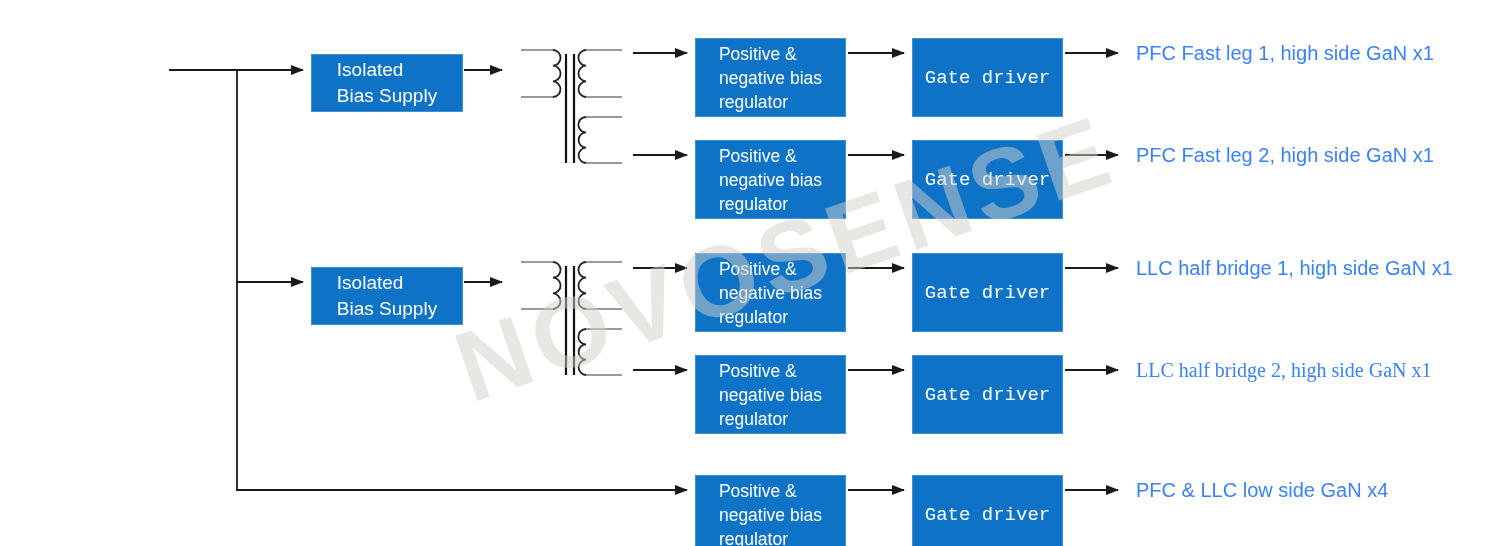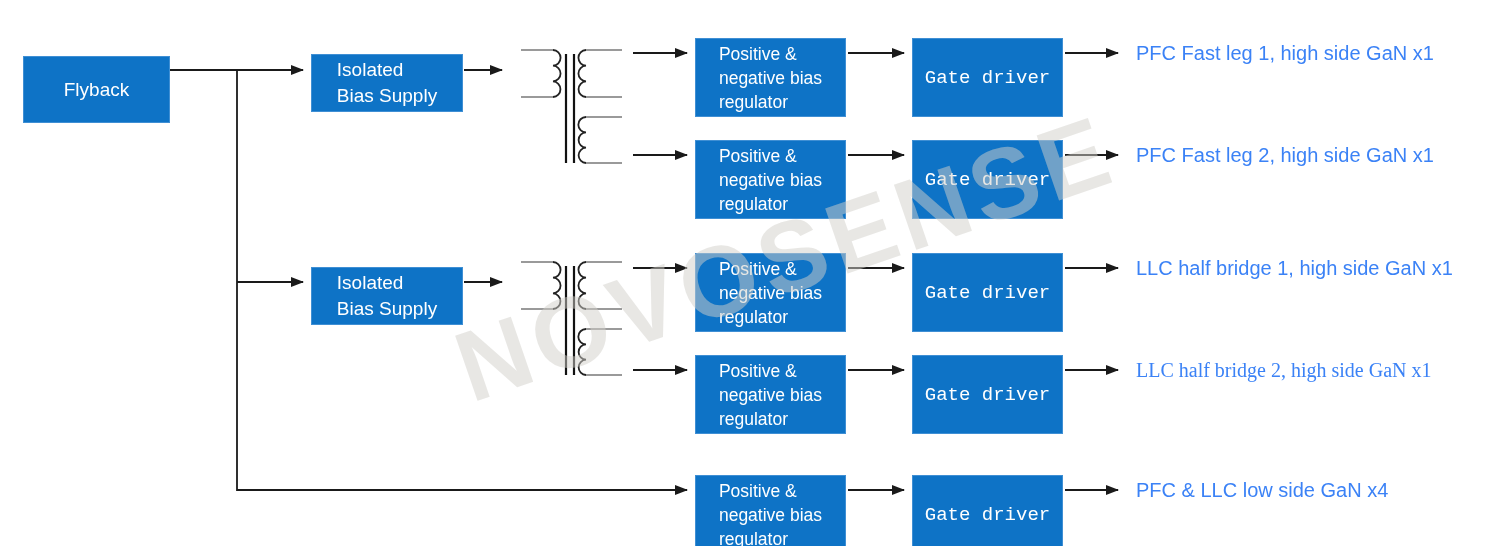--- a/index.html
+++ b/index.html
@@ -99,21 +99,20 @@
 
     <g>
       <path class="arrow" d="M1065 53 H1118" marker-end="url(#ah)"></path>
       <path class="arrow" d="M1065 155 H1118" marker-end="url(#ah)"></path>
       <path class="arrow" d="M1065 268 H1118" marker-end="url(#ah)"></path>
       <path class="arrow" d="M1065 370 H1118" marker-end="url(#ah)"></path>
       <path class="arrow" d="M1065 490 H1118" marker-end="url(#ah)"></path>
     </g>
   </svg>
 
-  <div class="box fly">Flyback</div>
 
   <div class="box ibs" id="ibs1">Isolated
 Bias Supply</div>
   <div class="box ibs" id="ibs2">Isolated
 Bias Supply</div>
 
   <div class="box reg r1">Positive &amp;
 negative bias
 regulator</div>
   <div class="box reg r2">Positive &amp;

